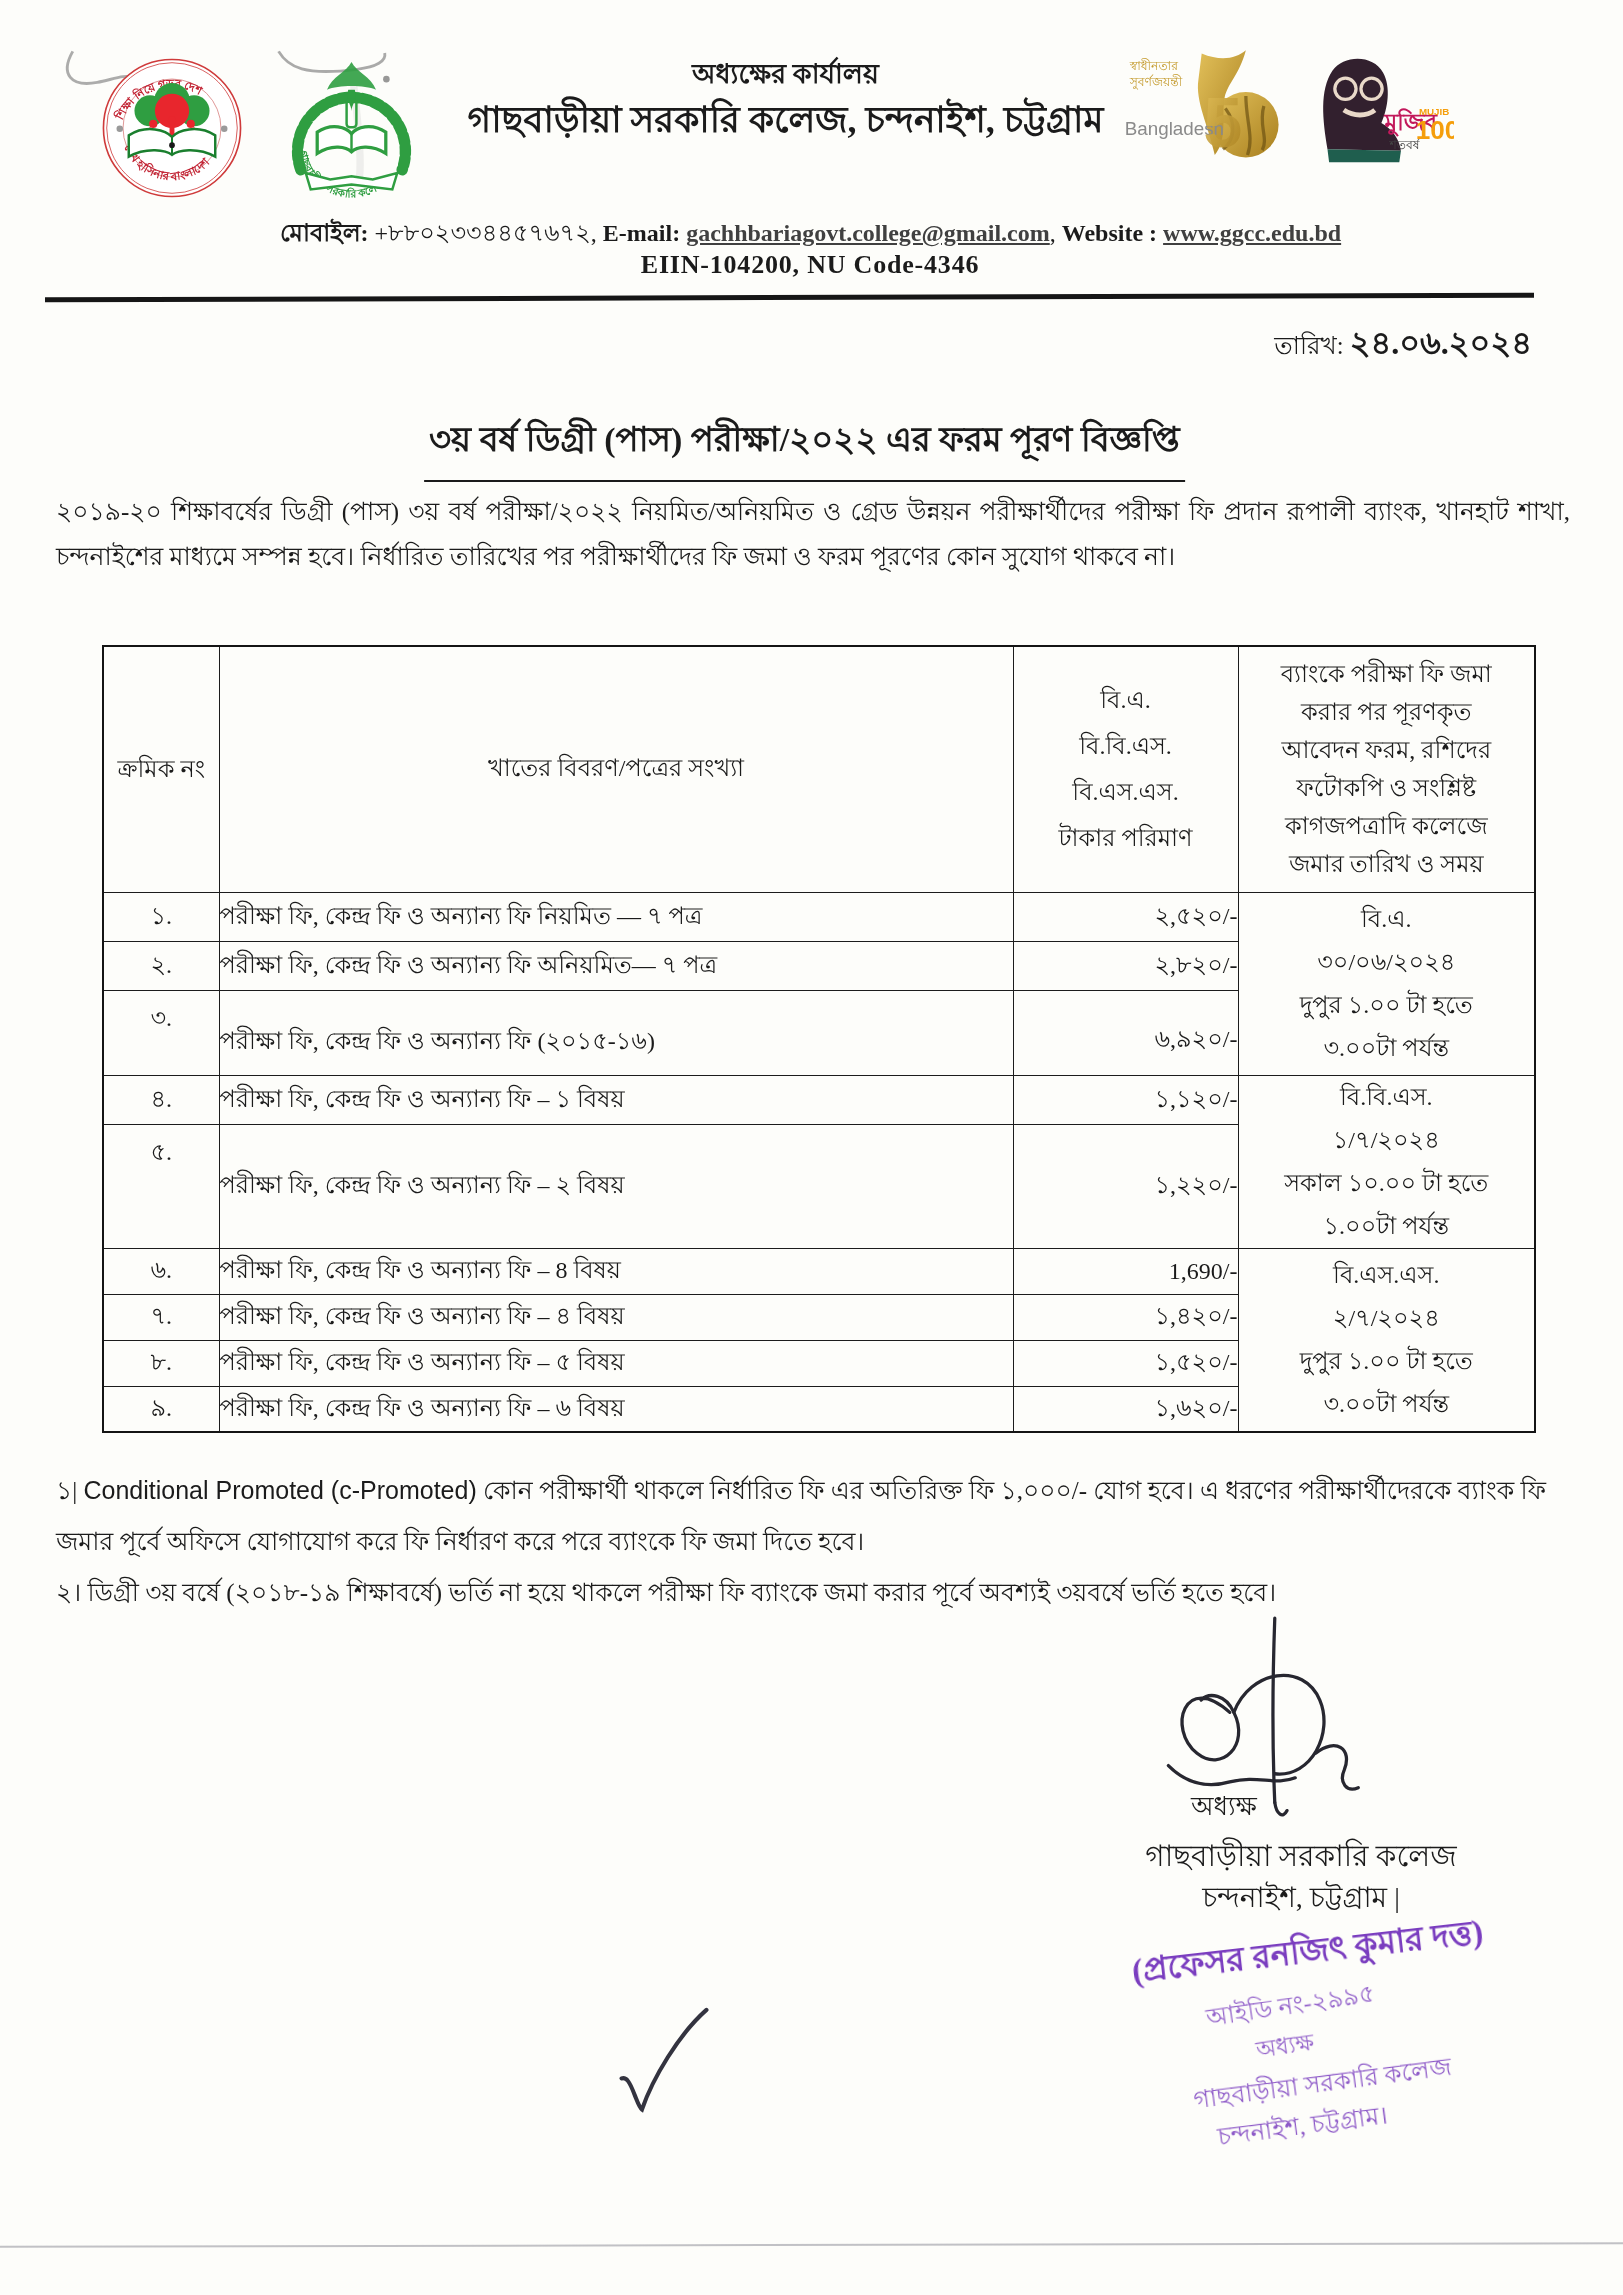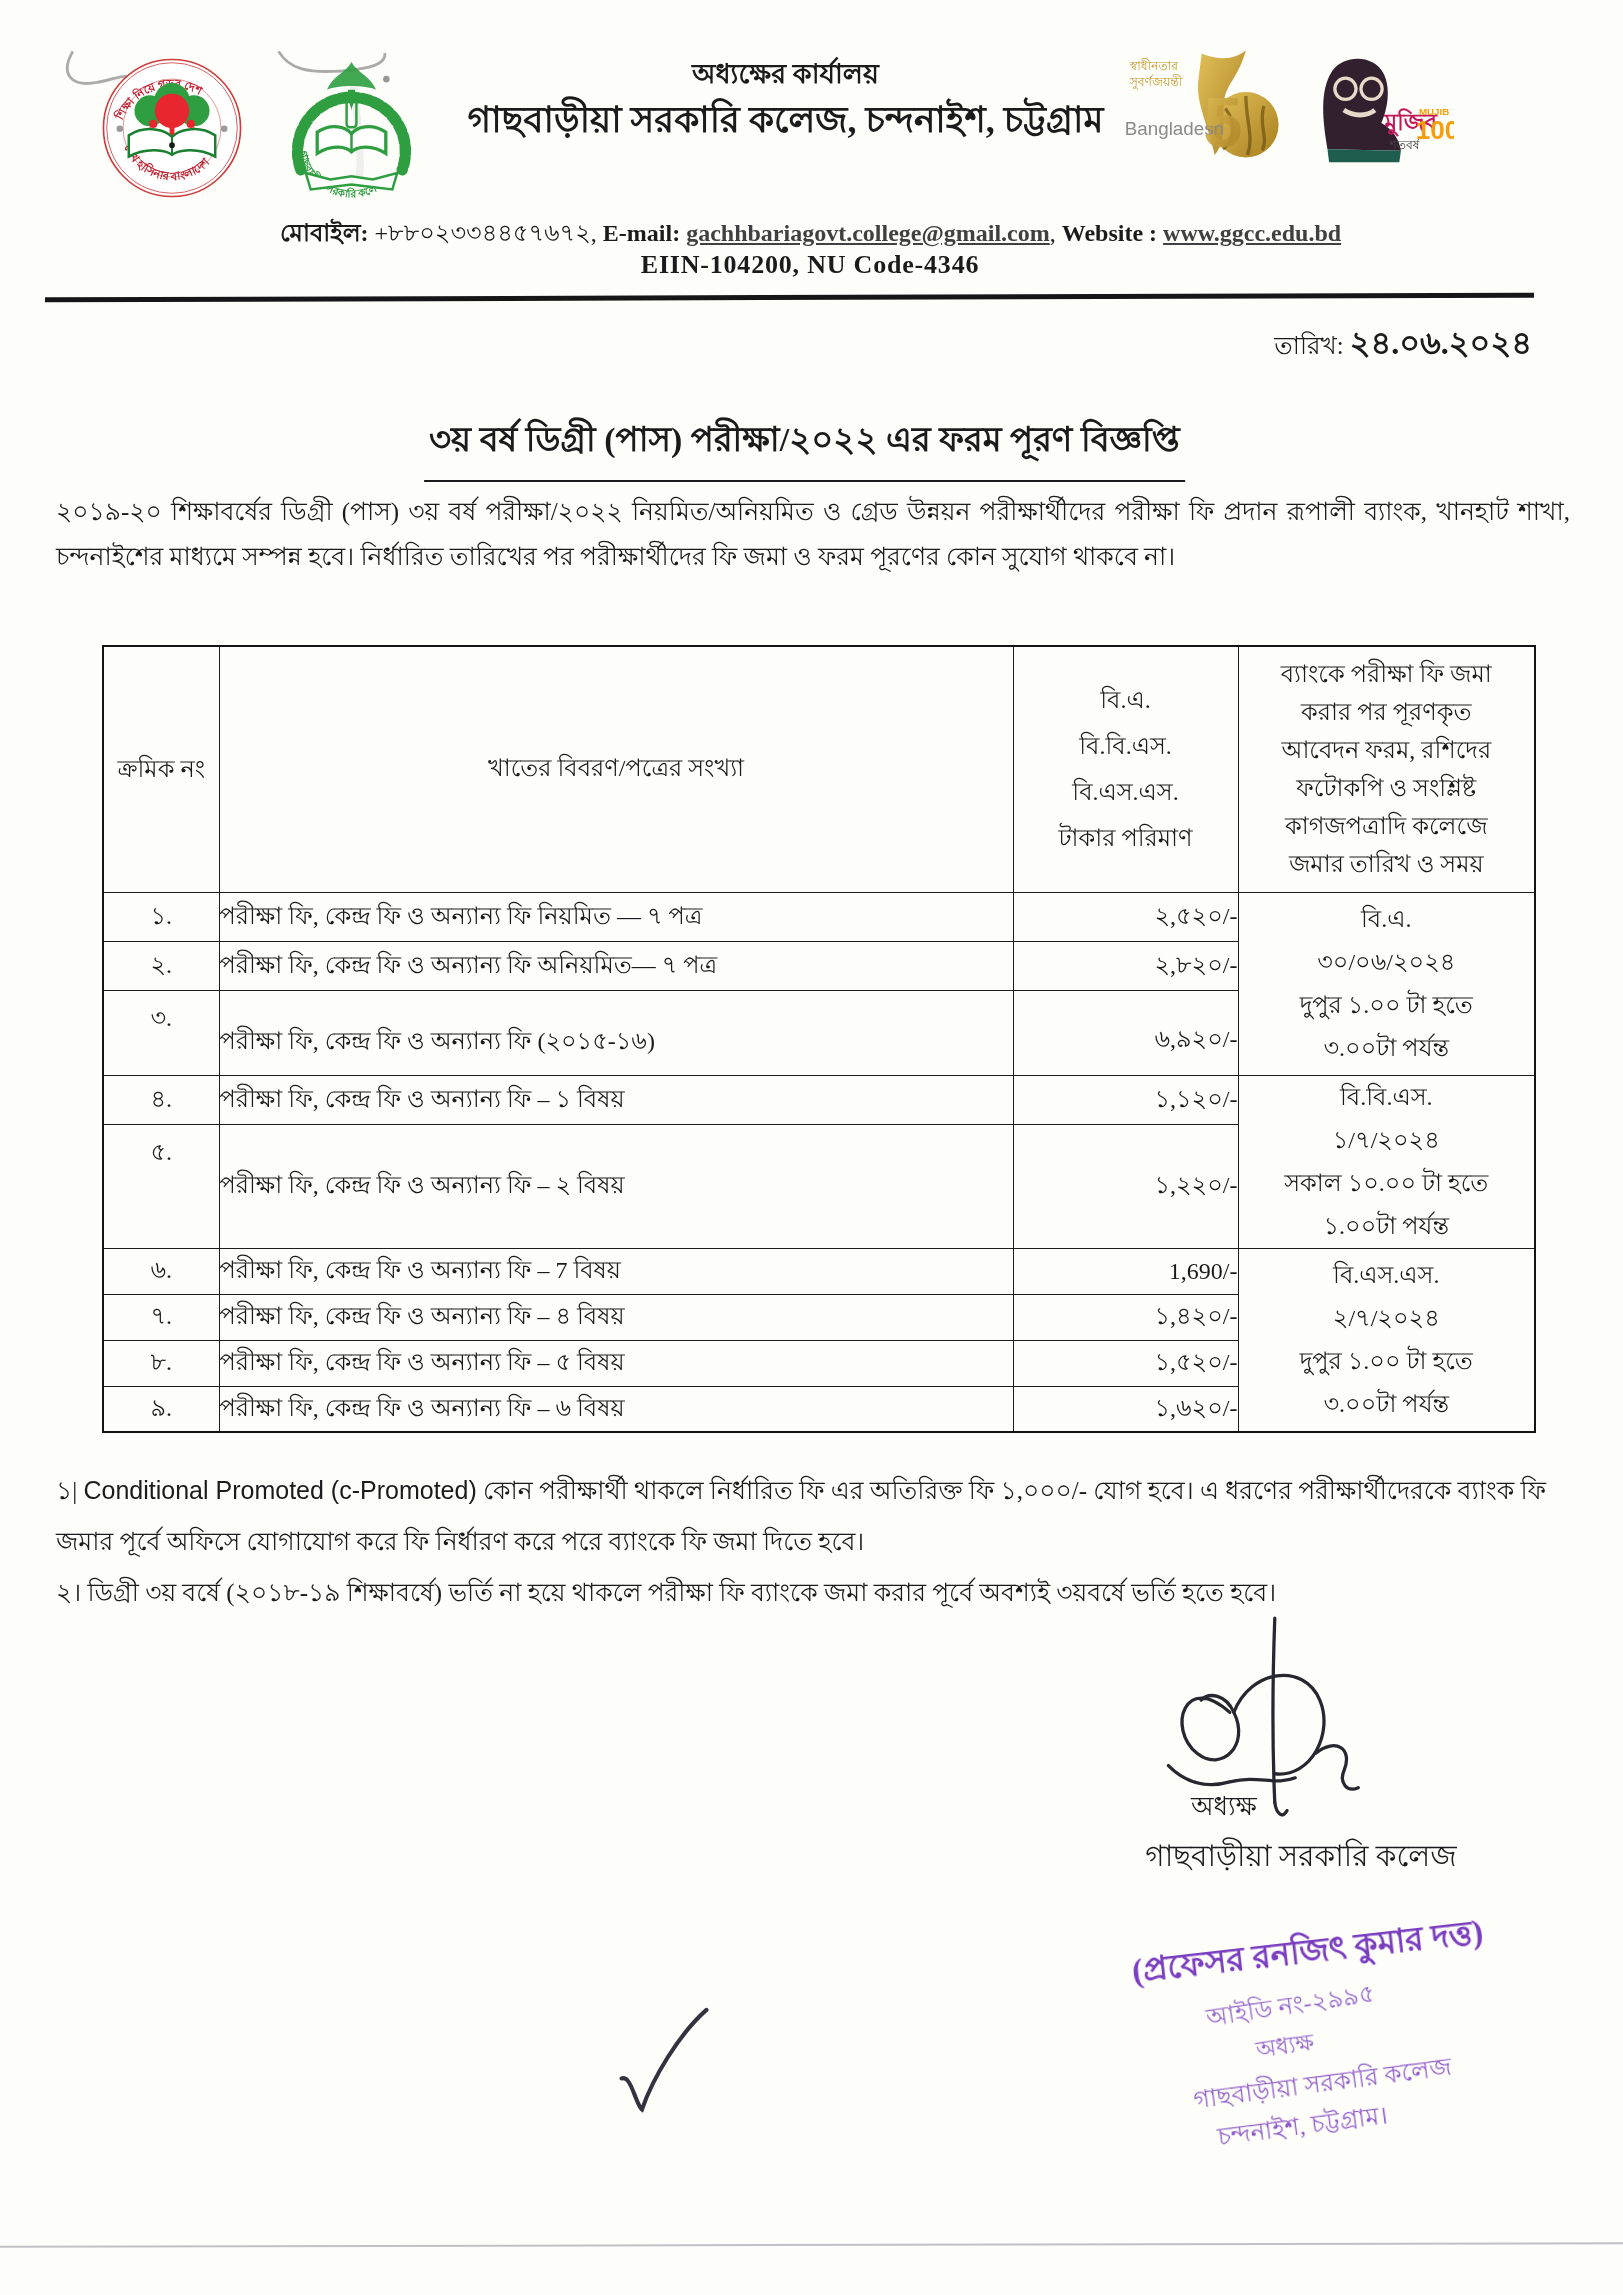--- a/index.html
+++ b/index.html
@@ -252,21 +252,21 @@
         <div>১.০০টা পর্যন্ত</div>
       </td>
     </tr>
     <tr class="r5">
       <td class="c-sl top">৫.</td>
       <td class="c-desc">পরীক্ষা ফি, কেন্দ্র ফি ও অন্যান্য ফি – ২ বিষয়</td>
       <td class="c-fee">১,২২০/-</td>
     </tr>
     <tr class="r-sm">
       <td class="c-sl">৬.</td>
-      <td class="c-desc">পরীক্ষা ফি, কেন্দ্র ফি ও অন্যান্য ফি – 7 বিষয়</td>
+      <td class="c-desc">পরীক্ষা ফি, কেন্দ্র ফি ও অন্যান্য ফি – 8 বিষয়</td>
       <td class="c-fee">1,690/-</td>
       <td class="c-sched" rowspan="4">
         <div>বি.এস.এস.</div>
         <div>২/৭/২০২৪</div>
         <div>দুপুর ১.০০ টা হতে</div>
         <div>৩.০০টা পর্যন্ত</div>
       </td>
     </tr>
     <tr class="r-sm">
       <td class="c-sl">৭.</td>
@@ -300,20 +300,21 @@
       <path d="M150 230 C152 245 160 250 165 240"></path>
       <path d="M95 120 C40 70 18 140 55 170 C85 194 120 160 100 120 C90 98 70 95 60 105"></path>
       <path d="M100 120 C120 68 185 58 205 105 C222 145 195 200 150 195"></path>
       <path d="M20 185 C35 200 60 215 95 205 C130 196 150 210 175 200"></path>
       <path d="M200 170 C225 150 245 165 235 190 C228 206 238 218 252 212"></path>
     </g>
   </svg>
 
   <div class="abs sig-designation">অধ্যক্ষ</div>
   <div class="abs sig-college">গাছবাড়ীয়া সরকারি কলেজ</div>
+  <div class="abs sig-address">চন্দনাইশ, চট্টগ্রাম |</div>
 
   <div class="abs stamp">
     <div class="s1">(প্রফেসর রনজিৎ কুমার দত্ত)</div>
     <div class="s2">আইডি নং-২৯৯৫</div>
     <div class="s3">অধ্যক্ষ</div>
     <div class="s4">গাছবাড়ীয়া সরকারি কলেজ</div>
     <div class="s5">চন্দনাইশ, চট্টগ্রাম।</div>
   </div>
 
   <svg class="abs" style="left:615px;top:2003px;" width="98" height="115" viewBox="0 0 120 140">

